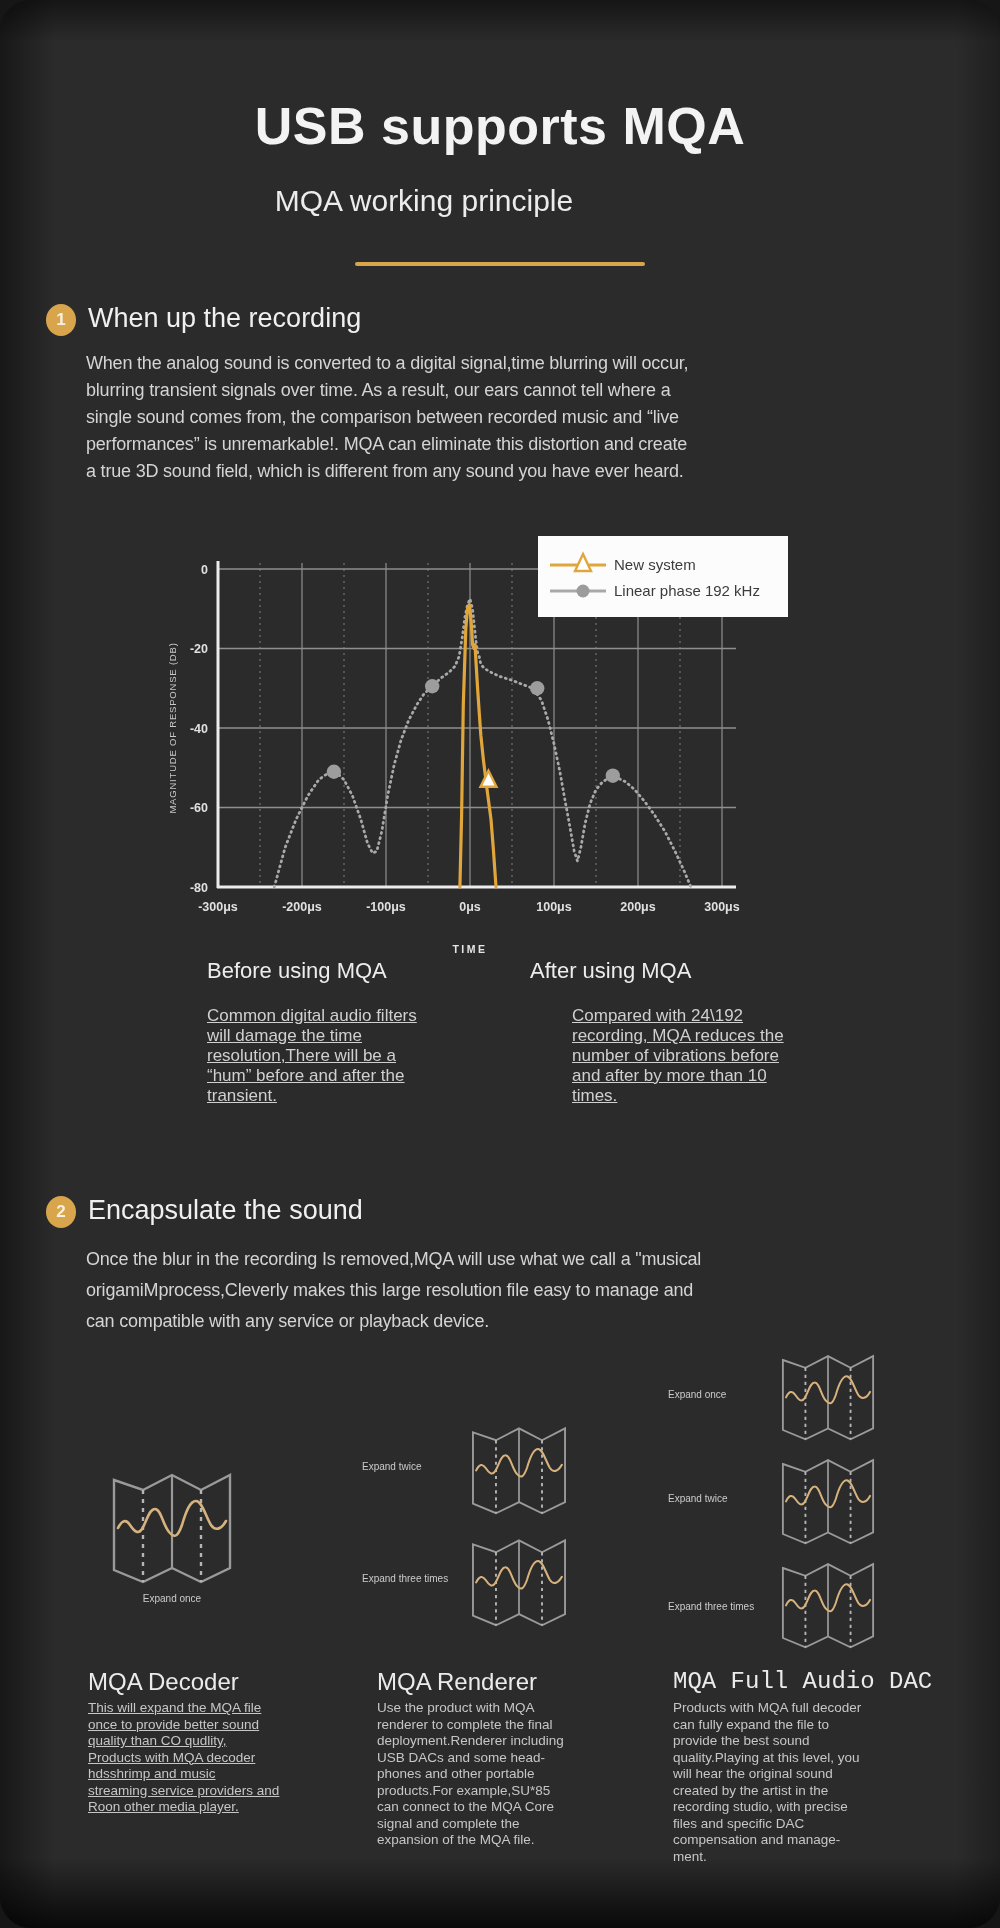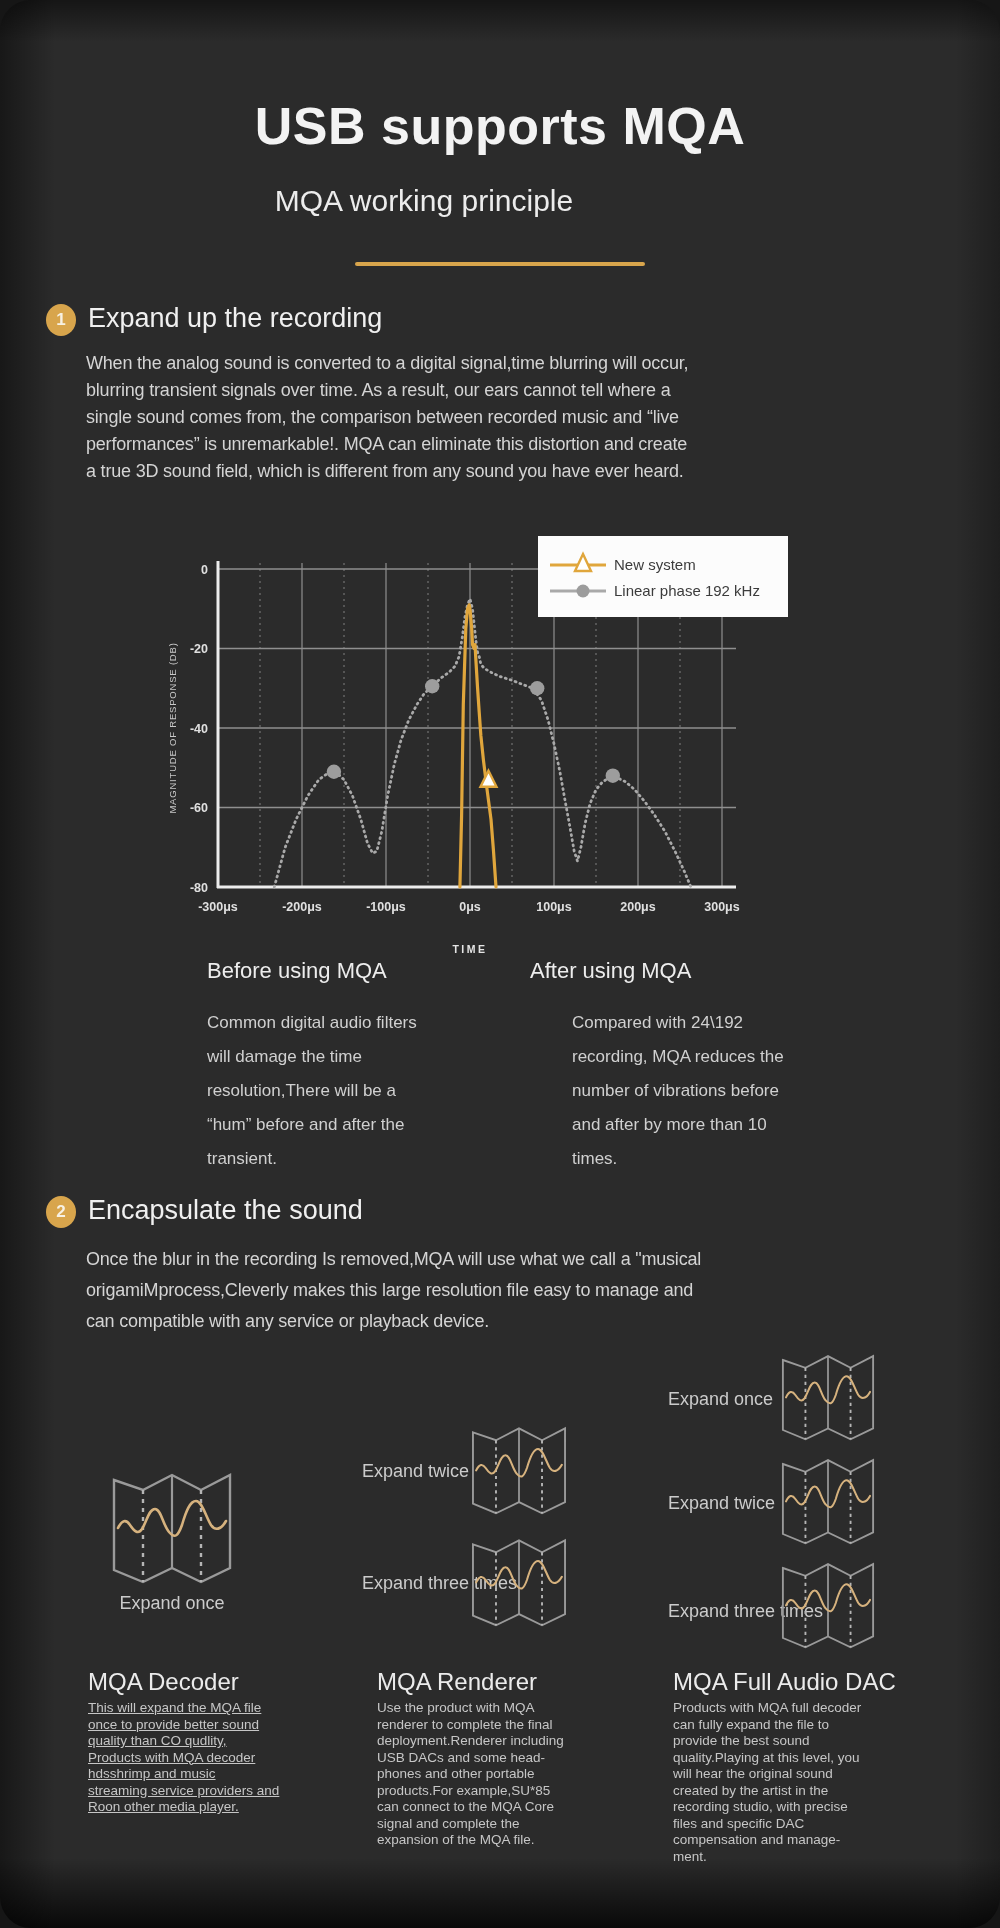--- a/index.html
+++ b/index.html
@@ -16,37 +16,37 @@
   }
   .abs{position:absolute;}
   .pre{white-space:pre-line;}
   .page-title{top:96px;left:0;width:1000px;text-align:center;font-size:52px;font-weight:700;letter-spacing:.5px;color:#f3f3f3;}
   .page-subtitle{top:184px;left:0;width:848px;text-align:center;font-size:30px;font-weight:400;color:#ececec;}
   .divider{left:355px;top:262px;width:290px;height:4px;border-radius:2px;}
   .badge{width:30px;height:32px;border-radius:50%;text-align:center;line-height:32px;font-size:17px;font-weight:700;color:#f7f1e3;}
   .sec-heading{font-size:27px;font-weight:400;color:#f0f0f0;}
   .para{font-size:18px;line-height:27px;color:#d4d4d4;letter-spacing:-.2px;}
   .cmp-title{font-size:22px;font-weight:400;color:#ededed;}
-  .cmp-body{font-size:17px;line-height:34px;color:#d0d0d0;}
-  .icon-label{font-size:18px;color:#cbcbcb;}
+  .cmp-body{font-size:17px;line-height:20px;color:#d0d0d0;text-decoration:underline;}
+  .icon-label{font-size:10px;color:#cbcbcb;}
   .col-heading{font-size:24px;font-weight:400;color:#ebebeb;}
   .col-body{font-size:13.5px;line-height:16.5px;color:#c6c6c6;}
   .map-icon svg{width:100%;height:100%;display:block;}
 </style>
 </head>
 <body>
 
 <div class="page">
 
   <div class="abs page-title">USB supports MQA</div>
   <div class="abs page-subtitle">MQA working principle</div>
   <div class="abs divider" style="background:#D8A54C;"></div>
 
   <div class="abs badge" style="left:46px;top:304px;background:#D8A54C;">1</div>
-  <div class="abs sec-heading" style="left:88px;top:303px;">Expand up the recording</div>
+  <div class="abs sec-heading" style="left:88px;top:303px;">When up the recording</div>
   <div class="abs para pre" style="left:86px;top:350px;width:700px;">When the analog sound is converted to a digital signal,time blurring will occur,
 blurring transient signals over time. As a result, our ears cannot tell where a
 single sound comes from, the comparison between recorded music and “live
 performances” is unremarkable!. MQA can eliminate this distortion and create
 a true 3D sound field, which is different from any sound you have ever heard.</div>
 
   <svg id="chart" class="abs" style="left:150px;top:535px;" width="648" height="430" viewBox="0 0 648 430">
       <line x1="110" y1="28" x2="110" y2="352" stroke="#787878" stroke-width="1.1" stroke-dasharray="2 4"></line>
       <line x1="194" y1="28" x2="194" y2="352" stroke="#787878" stroke-width="1.1" stroke-dasharray="2 4"></line>
       <line x1="278" y1="28" x2="278" y2="352" stroke="#787878" stroke-width="1.1" stroke-dasharray="2 4"></line>
@@ -187,21 +187,21 @@
   <div class="abs icon-label" style="left:668px;top:1601px;">Expand three times</div>
   <div class="abs map-icon" style="left:780px;top:1554px;width:96px;height:98px;">
       <svg viewBox="0 0 122 126" fill="none">
         <path d="M3 18 L32 28 L61 13 L90 28 L119 13 L119 106 L90 120 L61 106 L32 120 L3 108 Z" stroke="#9a9a9a" stroke-width="2.4"></path>
         <line x1="61" y1="13" x2="61" y2="106" stroke="#9a9a9a" stroke-width="2.2"></line>
         <line x1="32" y1="28" x2="32" y2="120" stroke="#b5b5b5" stroke-width="2.4" stroke-dasharray="4 5"></line>
         <line x1="90" y1="28" x2="90" y2="120" stroke="#b5b5b5" stroke-width="2.4" stroke-dasharray="4 5"></line>
         <path d="M7 66 C11 58 15 57 19 63 C23 69 27 73 31 67 C36 59 38 47 44 47 C50 47 52 63 58 70 C64 77 67 74 71 63 C75 49 79 39 85 39 C91 39 95 55 100 63 C104 69 110 68 115 59" stroke="#D6B27E" stroke-width="2.6" stroke-linecap="round"></path>
       </svg>
     </div>
-  <div class="abs col-heading" style="left:673px;top:1668px;">MQA Full Audio DAC</div>
+  <div class="abs col-heading" style="left:673px;top:1668px;font-family:Liberation Mono, monospace;">MQA Full Audio DAC</div>
   <div class="abs col-body pre" style="left:673px;top:1700px;width:255px;">Products with MQA full decoder
 can fully expand the file to
 provide the best sound
 quality.Playing at this level, you
 will hear the original sound
 created by the artist in the
 recording studio, with precise
 files and specific DAC
 compensation and manage-
 ment.</div>

